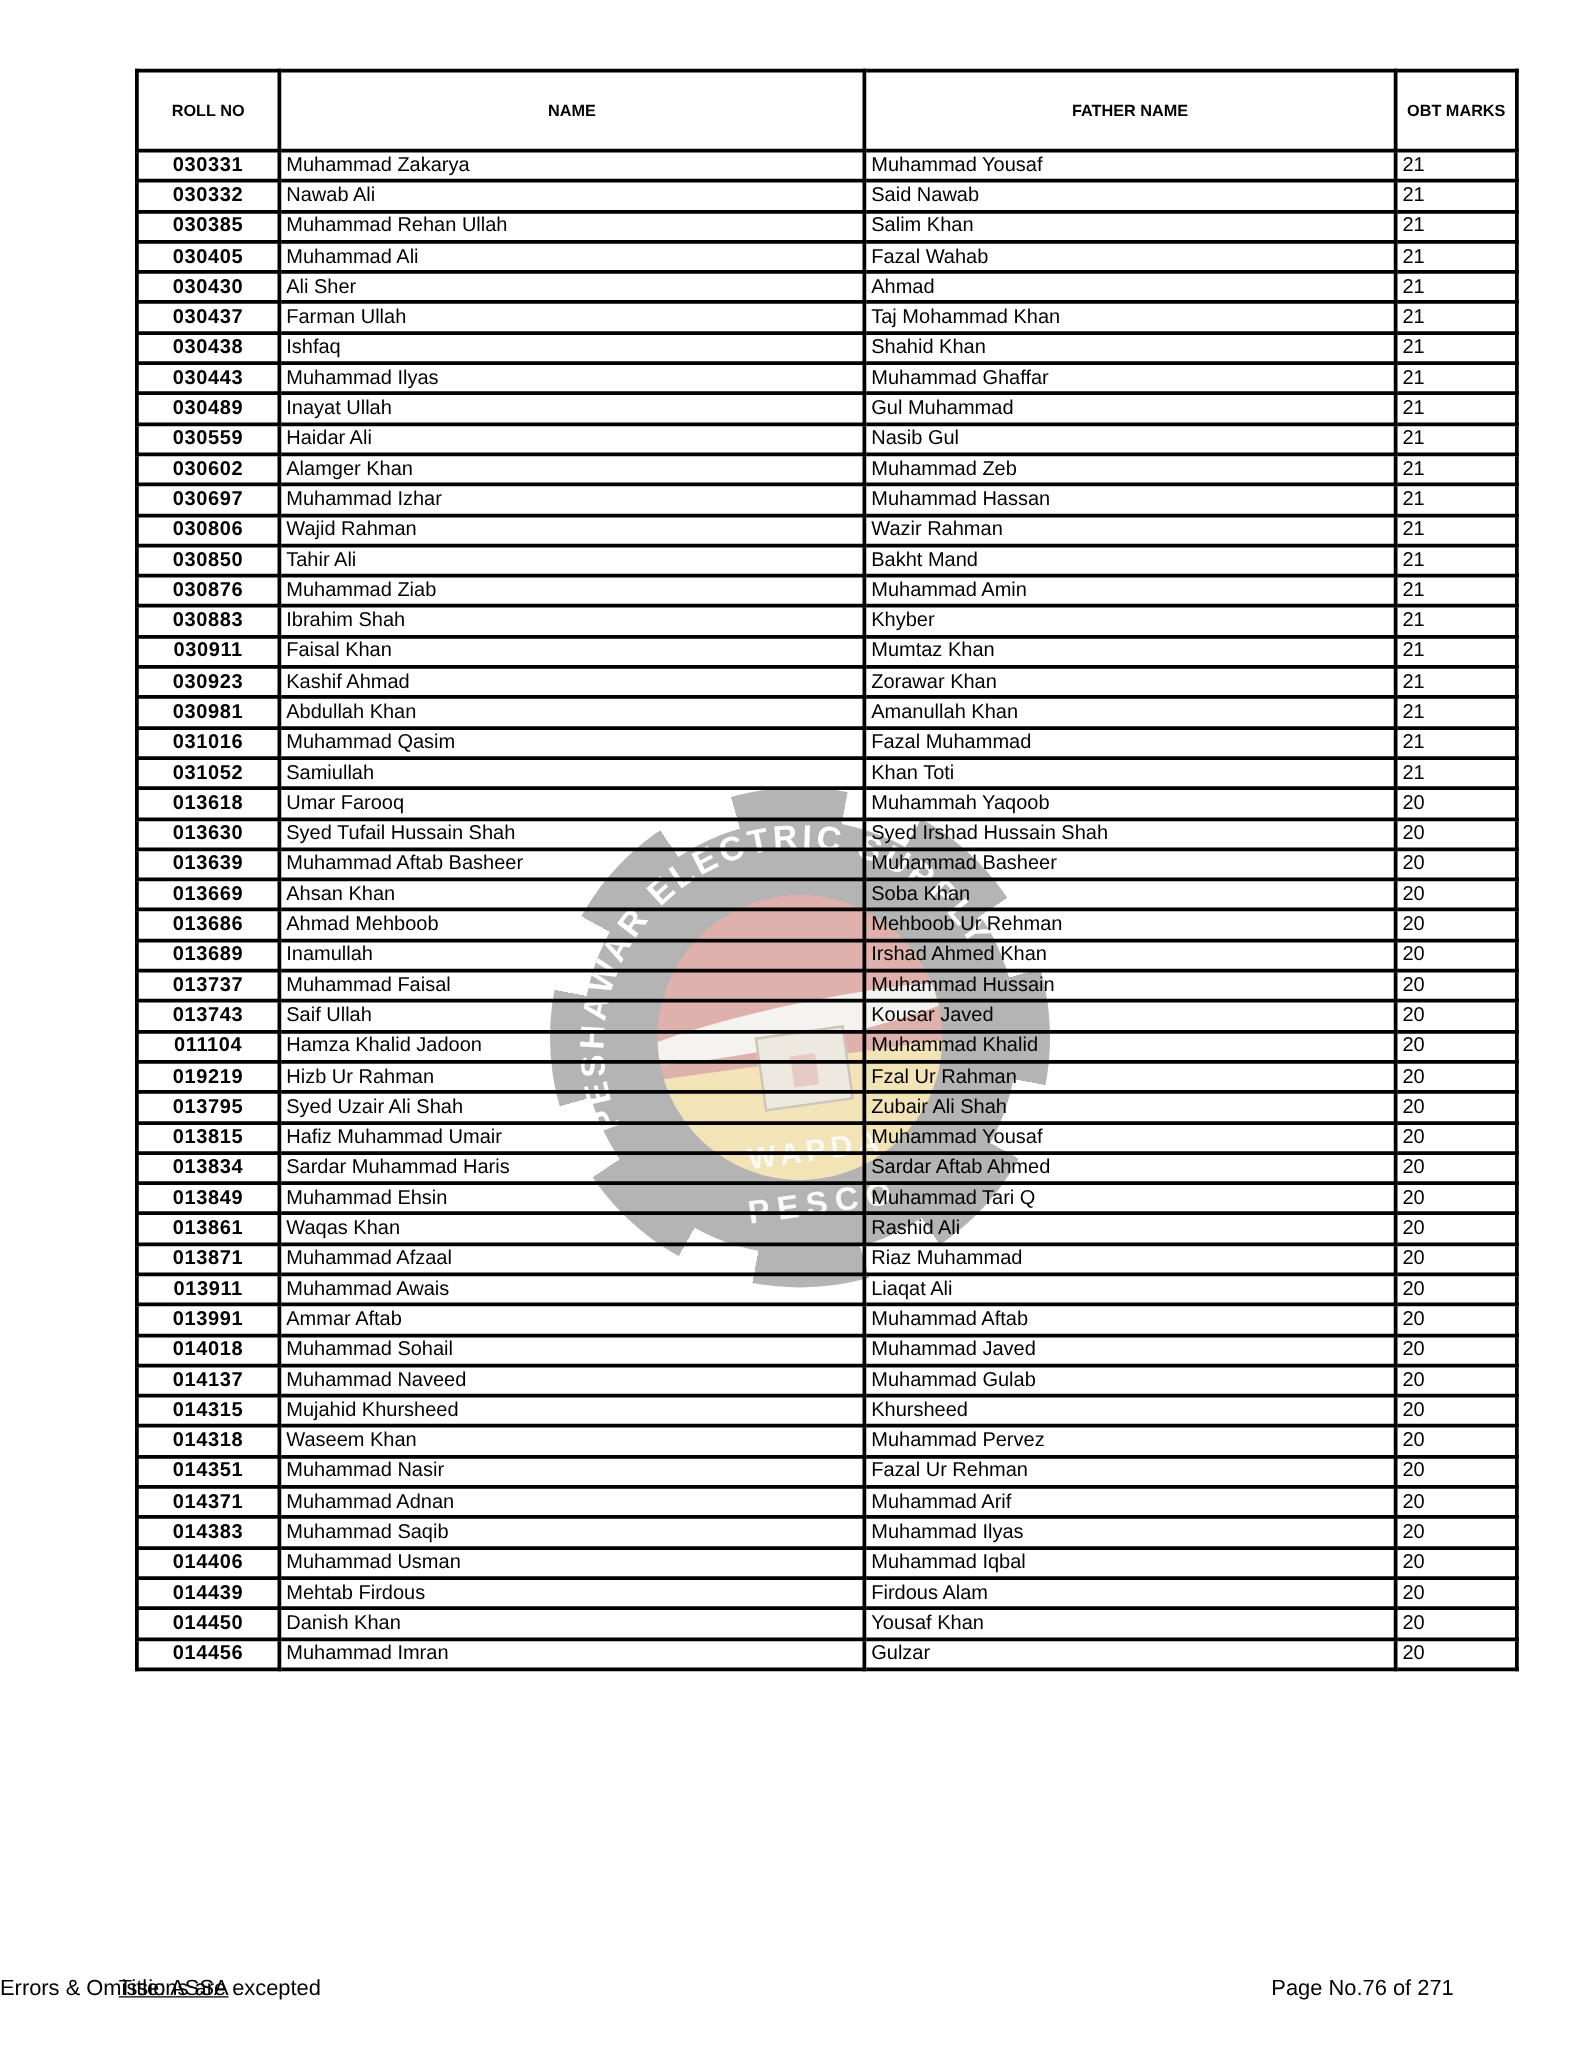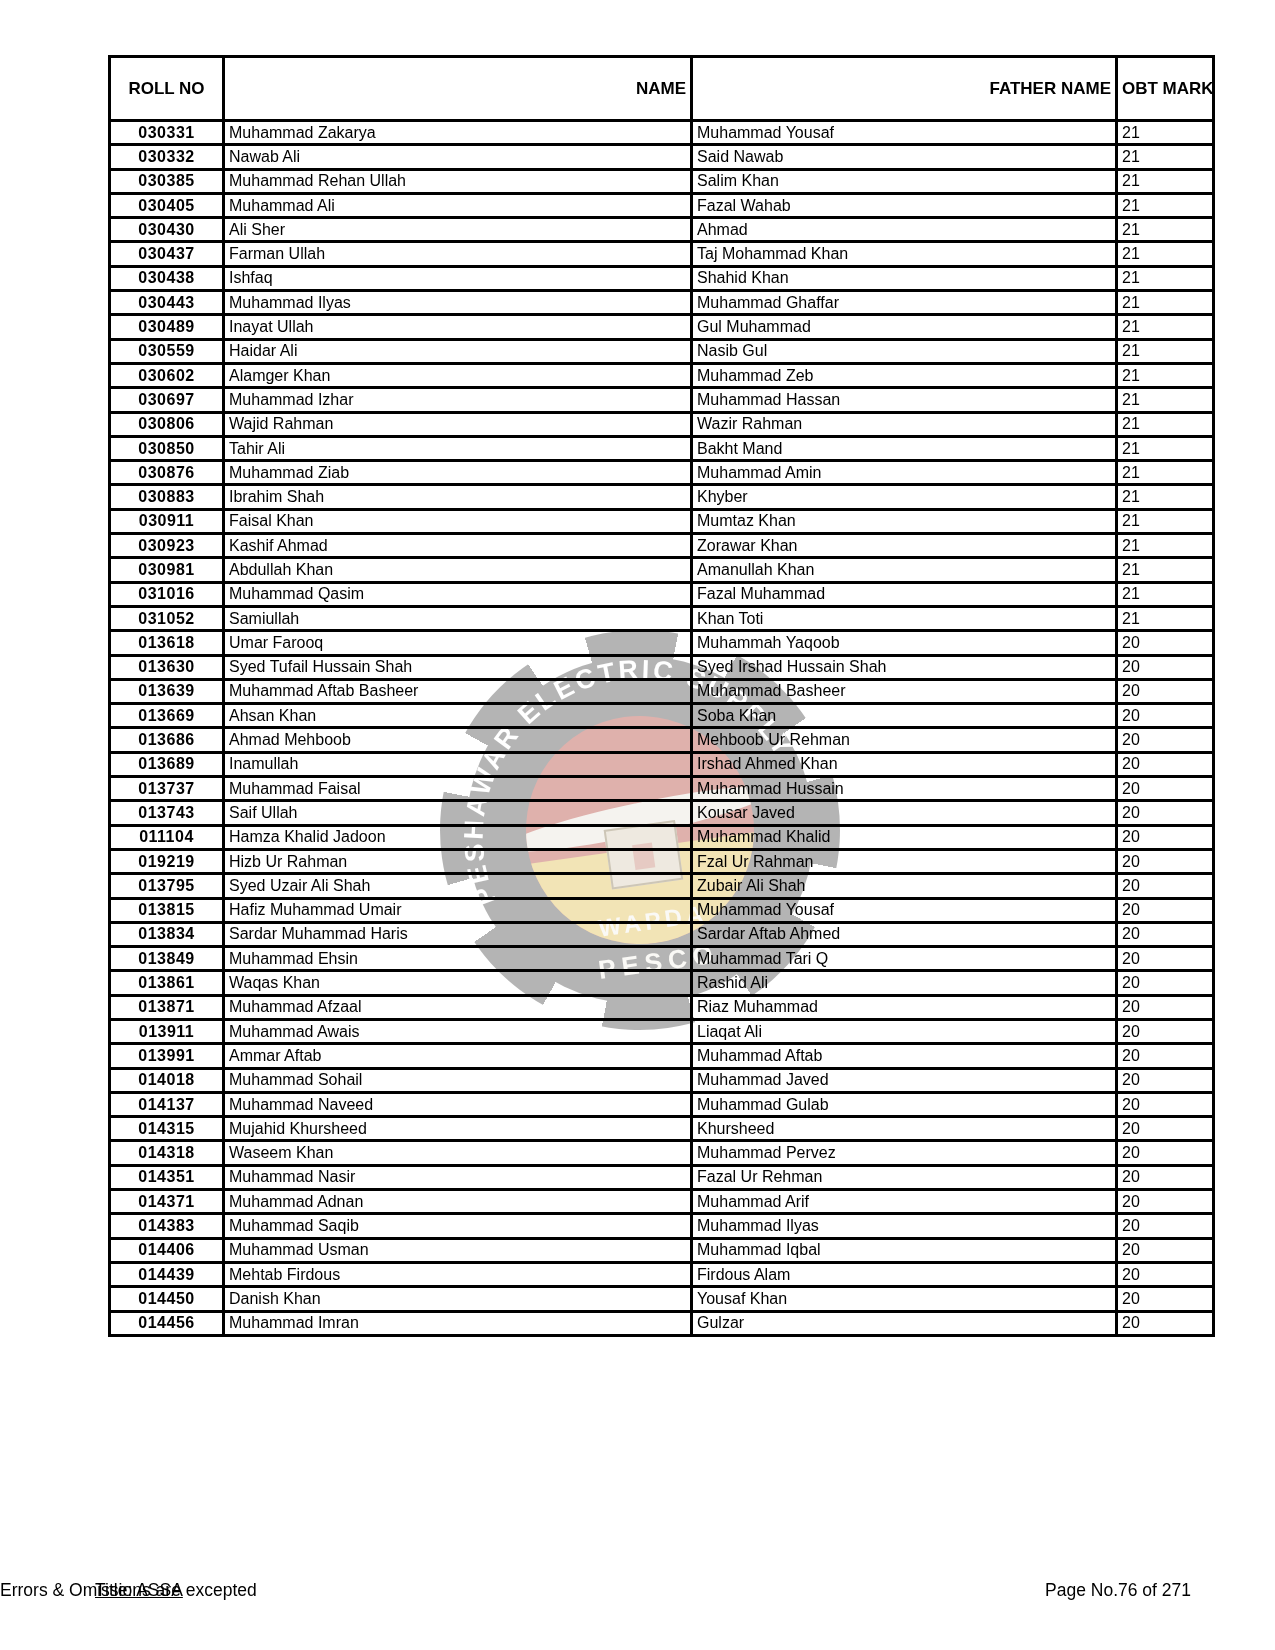--- a/index.html
+++ b/index.html
@@ -83,47 +83,47 @@
   table.results col.c-marks  { width:97px; }
 
   table.results th, table.results td {
     border:3px solid #000;
     background:transparent;
     overflow:hidden;
     white-space:nowrap;
   }
   table.results th {
     height:64px;
-    font-size:17px;
+    font-size:13px;
     font-weight:bold;
     padding:0 4px;
     line-height:24px;
   }
   th.h-roll  { text-align:center; }
-  th.h-name, th.h-father { text-align:right; }
+  th.h-name, th.h-father { text-align:center; }
   th.h-marks { text-align:center; white-space:normal; }
 
   table.results td {
     height:24.3px;
     font-size:16px;
     padding:0 4px;
     vertical-align:middle;
   }
   td.d-roll  { text-align:center; font-weight:bold; letter-spacing:0.5px; }
   td.d-name, td.d-father { text-align:left; }
   td.d-marks { text-align:left; }
 
   
   .footer {
     position:absolute; left:0; top:1580px; width:1275px; height:30px;
     font-size:17.5px; z-index:1;
   }
   .footer .f-title  { position:absolute; left:95px;text-decoration:underline; }
   .footer .f-center { position:absolute; left:0; width:1275px; text-align:left; }
-  .footer .f-page   { position:absolute; right:84px;margin-left:13px; }
+  .footer .f-page   { position:absolute; right:112px;margin-left:13px; }
 </style>
 </head>
 <body>
 
 <div class="watermark">
   <div class="wm-gear"></div>
   <div class="wm-ring"></div>
   <svg class="wm-arc-svg" viewBox="0 0 400 400">
     <defs>
       <path id="arcpath" d="M 52,262 A 158 158 0 1 1 348 262" fill="none"></path>

